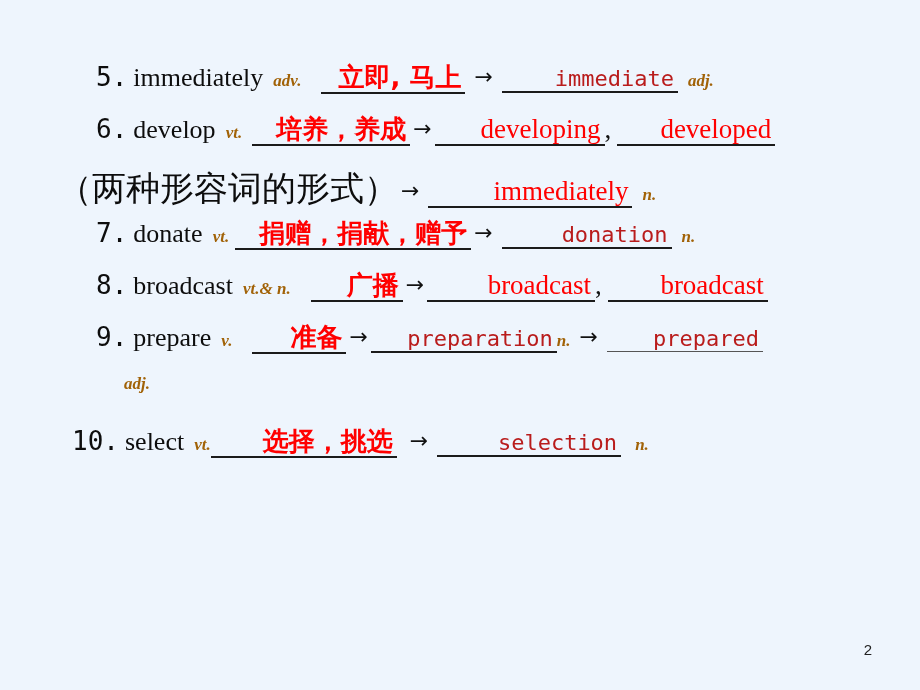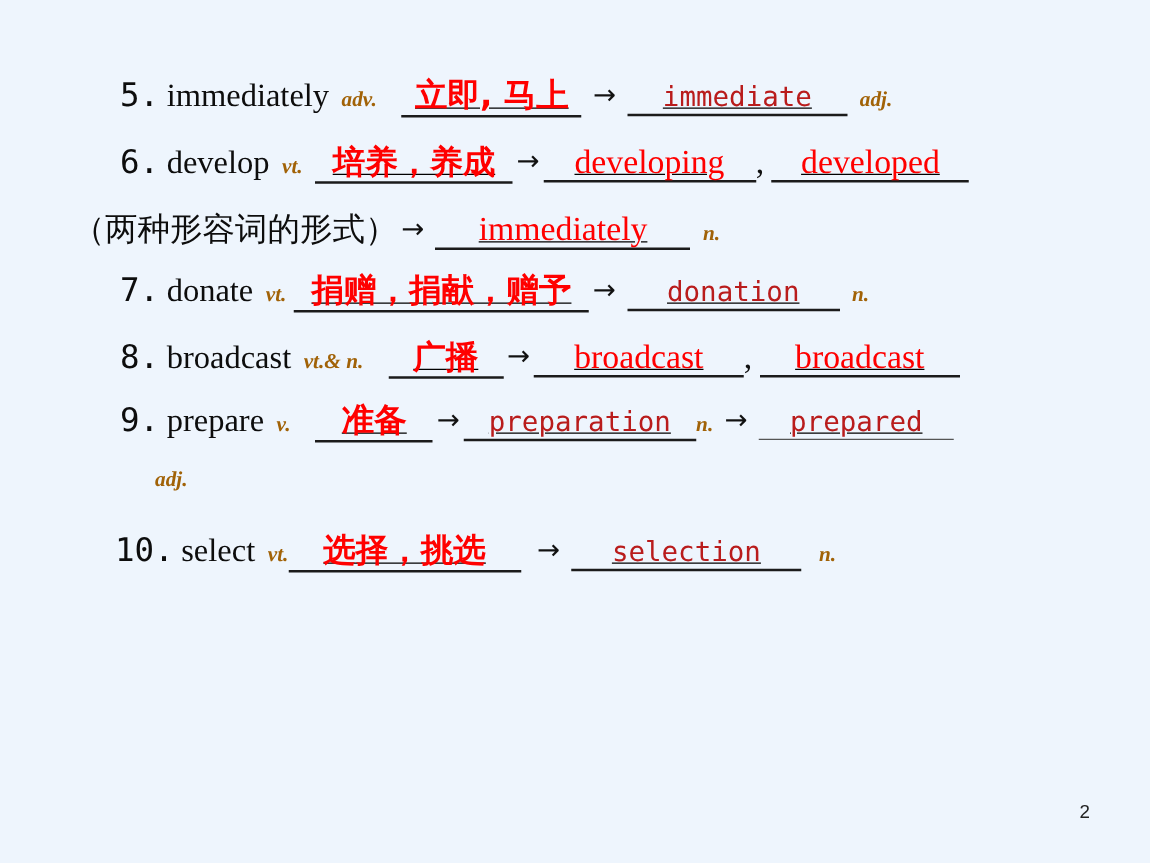--- a/index.html
+++ b/index.html
@@ -48,21 +48,21 @@
   }
   .pos {
     font-family: "Liberation Serif", serif;
     font-style: italic;
     font-weight: bold;
     font-size: 17px;
     color: #a16207;
   }
   .cn {
     font-family: "DejaVu Sans", sans-serif;
-    font-size: 26px;
+    font-size: 34px;
     color: #0d0d0d;
   }
   .cn-red {
     font-family: "DejaVu Sans", sans-serif;
     font-size: 26px;
     color: #ff0000;
     font-weight: 600;
   }
   .redmono {
     font-family: "DejaVu Sans Mono", monospace;
@@ -86,26 +86,25 @@
   .comma {
     font-family: "Liberation Serif", serif;
     font-size: 27px;
     color: #111;
   }
 
   
   .blank {
     display: inline-block;
     position: relative;
-    text-align: center;
+    text-align: right;
     border-bottom: 2px solid #1b1b1b;
     padding: 0 4px 1px 4px;
     line-height: 1.05;
     vertical-align: baseline;
-    text-decoration: underline;
   }
   .blank.thin {
     border-bottom: 1.5px solid #555;
   }
   .sp { display:inline-block; }
   .sp6 { width:6px; }
   .sp10 { width:10px; }
   .sp14 { width:14px; }
   .sp20 { width:20px; }
 
@@ -147,21 +146,21 @@
 
 
     <div class="line">
       <span class="num">9.</span><span class="sp sp6"></span><span class="mono">prepare</span><span class="sp sp10"></span><span class="pos">v.</span><span class="sp sp20"></span><span class="blank" style="min-width:86px"><span class="cn-red">准备</span></span><span class="arrow">→</span><span class="blank" style="min-width:178px"><span class="redmono">preparation</span></span><span class="pos">n.</span><span class="sp sp6"></span><span class="arrow">→</span><span class="sp sp6"></span><span class="blank thin" style="min-width:148px"><span class="redmono">prepared</span></span>
     </div>
 
     <div class="line" style="padding-left:124px">
       <span class="pos">adj.</span>
     </div>
 
-    <div class="line" style="padding-left:92px">
+    <div class="line" style="padding-left:72px">
       <span class="num">10.</span><span class="sp sp6"></span><span class="mono">select</span><span class="sp sp10"></span><span class="pos">vt.</span><span class="blank" style="min-width:178px"><span class="cn-red">选择，挑选</span></span><span class="sp sp10"></span><span class="arrow">→</span><span class="sp sp6"></span><span class="blank" style="min-width:176px"><span class="redmono">selection</span></span><span class="sp sp14"></span><span class="pos">n.</span>
     </div>
 
   </div>
 
   <div id="pagenum">2</div>
 
 </div>
 
 </body></html>

